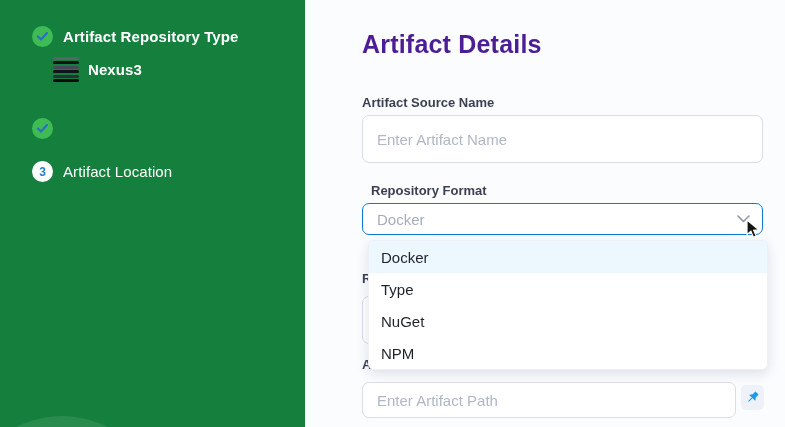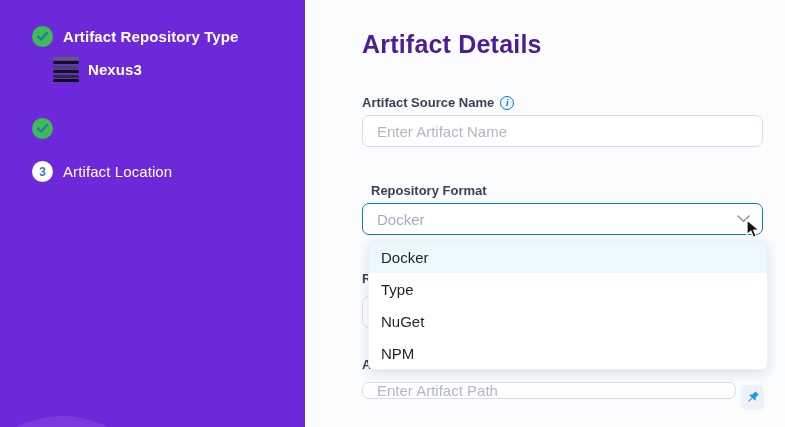--- a/index.html
+++ b/index.html
@@ -1,21 +1,21 @@
 <!DOCTYPE html>
 <html><head>
 <meta charset="utf-8">
 <style>
   * { margin:0; padding:0; box-sizing:border-box; }
   html,body { width:785px; height:427px; }
   body { font-family:"Liberation Sans", sans-serif; }
   .screen { position:relative; width:785px; height:427px; background:#fafcfe; overflow:hidden; }
 
   
-  .sidebar { position:absolute; left:0; top:0; width:305px; height:427px; background:#6d28d9; overflow:hidden; }
+  .sidebar { position:absolute; left:0; top:0; width:305px; height:427px; background:#15803d; overflow:hidden; }
   .deco-circle { position:absolute; left:-38px; top:416px; width:200px; height:200px; border-radius:50%; background:rgba(255,255,255,0.09); }
   .step { position:absolute; display:flex; align-items:center; gap:10px; cursor:pointer; }
   .step-label { color:#ffffff; font-size:15px; font-weight:600; letter-spacing:.1px; }
   .step.current .step-label { font-weight:400; }
   .badge { width:21px; height:21px; border-radius:50%; display:flex; align-items:center; justify-content:center; flex:0 0 auto; }
   .badge.check { background:#3ebb55; }
   .badge.num { background:#ffffff; color:#2a7ace; font-size:12px; font-weight:700; }
   .step-1 { left:32px; top:26px; }
   .step-sub { left:53px; top:56px; gap:9px; }
   .step-2 { left:32px; top:118px; }
@@ -26,30 +26,30 @@
   .nexus-icon i:nth-child(2){ background:#101318; }
   .nexus-icon i:nth-child(3){ background:#434a55; }
   .nexus-icon i:nth-child(4){ background:#101318; }
   .nexus-icon i:nth-child(5){ background:#2a2e36; }
   .nexus-icon i:nth-child(6){ background:#070a0e; }
 
   
   .main { position:absolute; left:305px; top:0; width:480px; height:427px; }
   .page-title { position:absolute; left:57px; top:30px; font-size:25px; font-weight:700; color:#4c1d95; letter-spacing:.2px; }
   .field-label { position:absolute; font-size:13px; font-weight:600; color:#3c3f52; display:flex; align-items:center; gap:6px; }
-  .lbl-source { left:57px; top:95px; }
+  .lbl-source { left:57px; top:95px;flex-direction:column; }
   .lbl-format { left:57px; top:183px;padding-left:9px; }
   .lbl-hidden { left:57px; top:271px; z-index:1; }
   .lbl-path   { left:57px; top:357px; z-index:1; }
   .info-icon { width:14px; height:14px; border-radius:50%; border:1.4px solid #0278d5; color:#0278d5; background:#eaf5fd; font-size:9px; font-weight:700; font-style:italic; display:inline-flex; align-items:center; justify-content:center; cursor:pointer; }
-  .text-input { position:absolute; height:32px; background:#ffffff; border:1px solid #d9dce9; border-radius:7px; padding:0 14px; font-size:15px; color:#22242e; font-family:"Liberation Sans", sans-serif; outline:none; }
+  .text-input { position:absolute; height:48px; background:#ffffff; border:1px solid #d9dce9; border-radius:7px; padding:0 14px; font-size:15px; color:#22242e; font-family:"Liberation Sans", sans-serif; outline:none; }
   .text-input::placeholder { color:#b1b7c6; opacity:1; }
   .inp-source { left:57px; top:115px; width:401px; }
   .inp-hidden { left:57px; top:296px; width:401px; z-index:0; }
-  .inp-path   { left:57px; top:382px; width:374px; height:17px; }
+  .inp-path   { left:57px; top:382px; width:374px; height:36px; }
   .select { position:absolute; left:57px; top:203px; width:401px; height:32px; background:#ffffff; border:1.5px solid #0d79d8; border-radius:7px; display:flex; align-items:center; padding:0 12px 0 14px; cursor:pointer; z-index:2; }
   .select-value { font-size:15px; color:#a6acbd; flex:1; }
   .chevron { width:14px; height:14px; display:flex; align-items:center; justify-content:center; }
   .pin-button { position:absolute; left:436px; top:385px; width:23px; height:25px; background:#eef1f8; border:none; border-radius:5px; display:flex; align-items:center; justify-content:center; cursor:pointer; }
 
   
   .menu { position:absolute; left:63px; top:240px; width:400px; background:#ffffff; border:1px solid #eef0f6; border-radius:6px; box-shadow:0 4px 12px rgba(45,55,90,0.14); z-index:5; overflow:hidden; }
   .menu-item { height:32px; display:flex; align-items:center; padding:0 12px; font-size:15px; color:#1e222b; cursor:pointer; }
   .menu-item.selected { background:#ecf8fe; }
 

